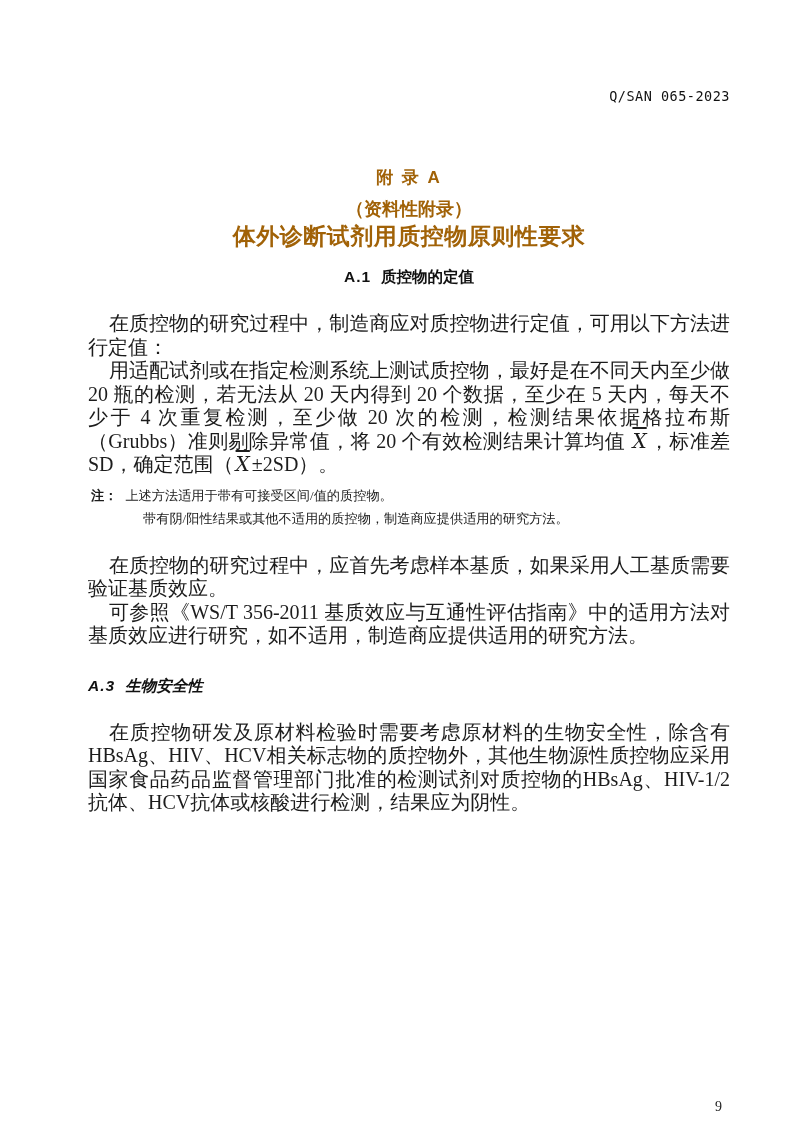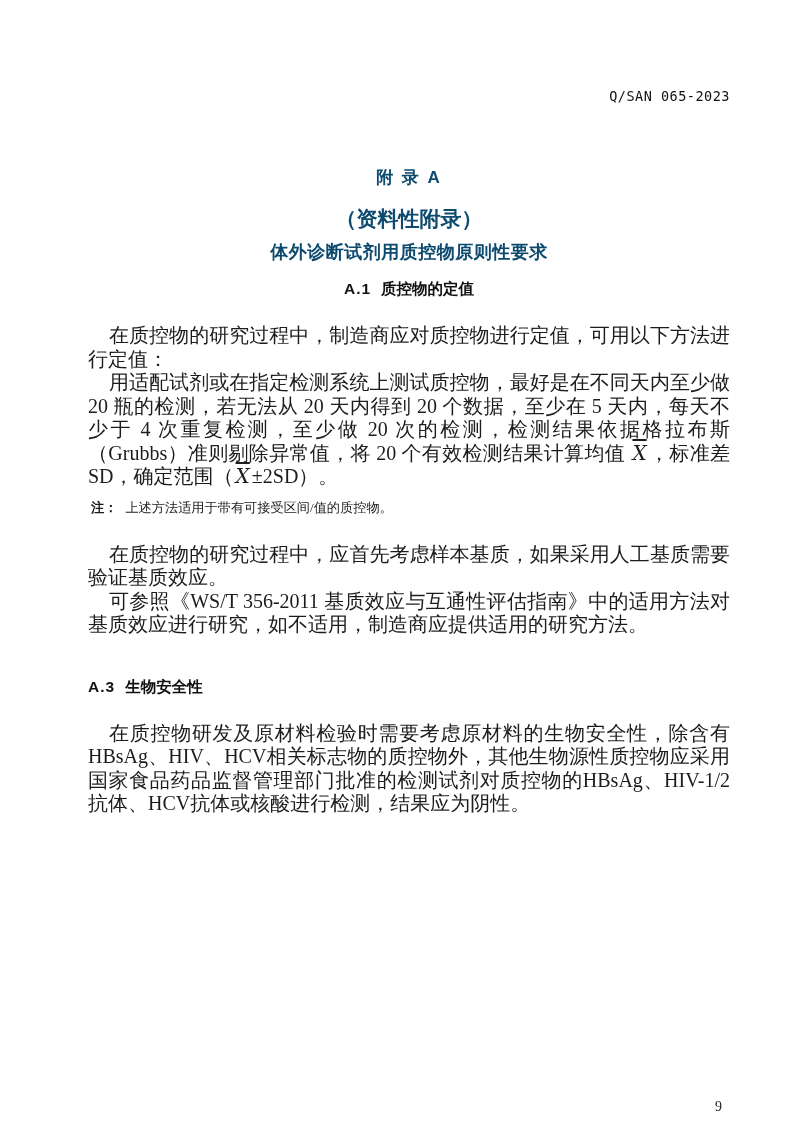--- a/index.html
+++ b/index.html
@@ -22,35 +22,35 @@
     font-family: "DejaVu Sans Mono", "Liberation Mono", monospace;
     font-size: 13.5px;
     letter-spacing: 0.5px;
     color: #111;
   }
   .title-block {
     margin-top: 62px;
     text-align: center;
     font-family: "Liberation Sans", "DejaVu Sans", sans-serif;
     font-weight: bold;
-    color: #0c4a6e;
+    color: #a16207;
   }
   .title-line1 { font-size: 17px; letter-spacing: 2px; }
-  .title-line2 { font-size: 21px; margin-top: 16px; }
-  .title-line3 { font-size: 18px; margin-top: 7px; letter-spacing: 0.5px; }
+  .title-line2 { font-size: 18px; margin-top: 8px; }
+  .title-line3 { font-size: 23px; letter-spacing: 0.5px; }
   .section-heading {
     font-family: "Liberation Sans", "DejaVu Sans", sans-serif;
     font-weight: bold;
     font-size: 15.5px;
     color: #111;
   }
   .section-heading .sec-num { margin-right: 10px; letter-spacing: 1px; }
   .sh-a1 { margin-top: 15px; text-align: center; }
   .sh-a2 { margin-top: 26px; }
-  .sh-a3 { margin-top: 40px; }
+  .sh-a3 { margin-top: 28px; font-style: italic; }
   .para-group { margin-top: 24px; }
   .para {
     font-size: 20px;
     line-height: 23.5px;
     text-align: justify;
     text-indent: 21px;
     color: #1c1c1c;
   }
   .xbar {
     font-family: "DejaVu Serif", "Liberation Serif", serif;
@@ -100,20 +100,21 @@
       <span class="sec-num">A.1</span><span>质控物的定值</span>
     </h2>
     <div class="para-group">
       <p class="para">在质控物的研究过程中，制造商应对质控物进行定值，可用以下方法进行定值：</p>
       <p class="para"><span>用适配试剂或在指定检测系统上测试质控物，最好是在不同天内至少做 20 瓶的检测，若无法从 20 天内得到 20 个数据，至少在 5 天内，每天不少于 4 次重复检测，至少做 20 次的检测，检测结果依据格拉布斯（Grubbs）准则剔除异常值，将 20 个有效检测结果计算均值 </span><span class="xbar">X</span><span>，标准差 SD，确定范围（</span><span class="xbar">X</span><span>±2SD）。</span></p>
       <div class="note-block">
         <div class="note-line1">
           <span class="note-label">注：</span>
           <span>上述方法适用于带有可接受区间/值的质控物。</span>
         </div>
+        <div class="note-line2">带有阴/阳性结果或其他不适用的质控物，制造商应提供适用的研究方法。</div>
       </div>
     </div>
 
     <div class="para-group">
       <p class="para">在质控物的研究过程中，应首先考虑样本基质，如果采用人工基质需要验证基质效应。</p>
       <p class="para">可参照《WS/T 356-2011 基质效应与互通性评估指南》中的适用方法对基质效应进行研究，如不适用，制造商应提供适用的研究方法。</p>
     </div>
 
     <h2 class="section-heading sh-a3">
       <span class="sec-num">A.3</span><span>生物安全性</span>

